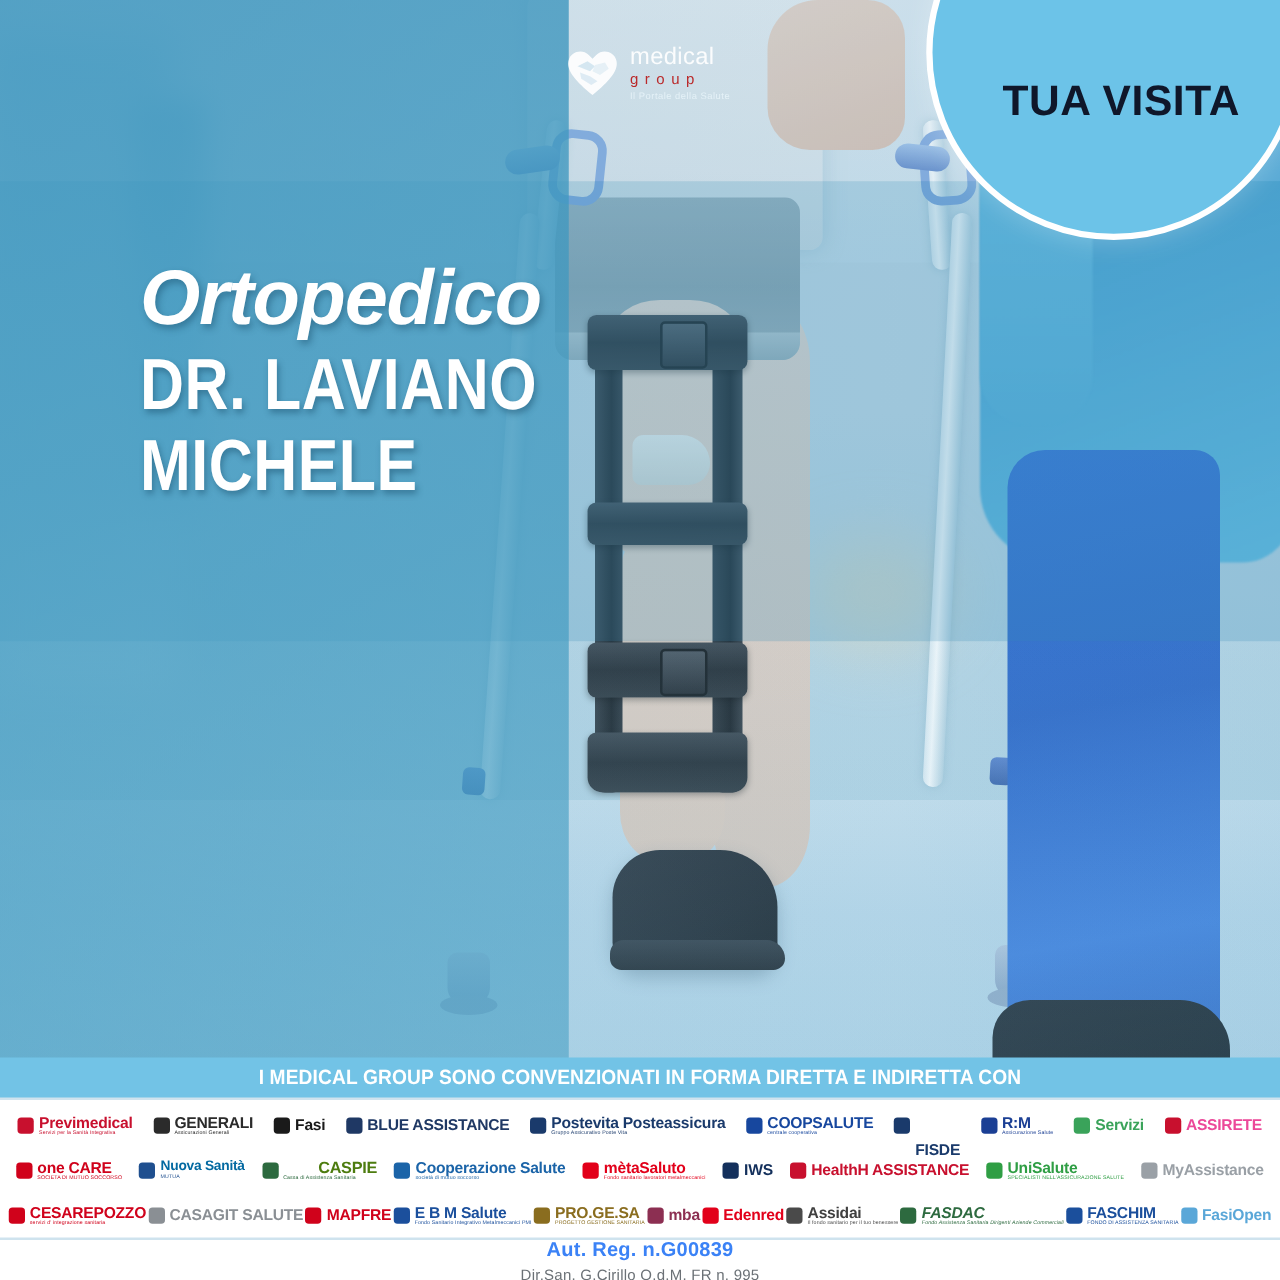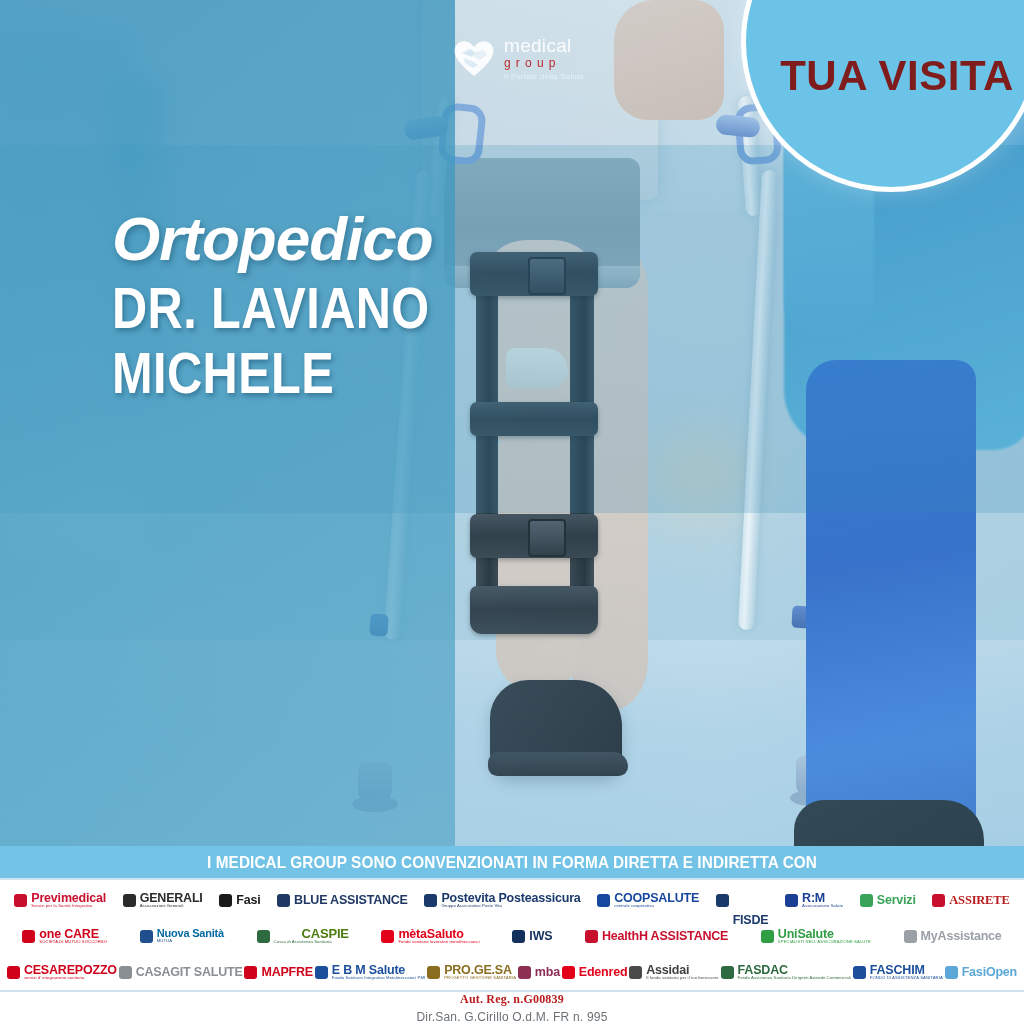--- a/index.html
+++ b/index.html
@@ -111,21 +111,21 @@
   .logo-t2{font-size:12px;color:#b91c1c;letter-spacing:5.2px;margin-top:2px;}
   .logo-t3{font-size:7.5px;color:#eaf6fb;letter-spacing:.4px;margin-top:4px;opacity:.9;}
 
   
   .badge{position:absolute;left:741px;top:-108px;width:300px;height:300px;border-radius:50%;
          background:#6cc3e8;border:5px solid #ffffff;box-sizing:border-box;
          display:flex;flex-direction:column;align-items:center;justify-content:flex-end;
          padding-bottom:88px;box-shadow:0 0 22px rgba(255,255,255,.25);}
   .badge-l1{font-size:30px;font-weight:700;color:#fff;letter-spacing:.5px;
             font-family:"Liberation Sans",sans-serif;line-height:1.06;}
-  .badge-l2{font-size:42px;font-weight:700;color:#7f1d1d;letter-spacing:.5px;line-height:1.06;margin-left:12px;}
+  .badge-l2{font-size:34px;font-weight:700;color:#0f172a;letter-spacing:.5px;line-height:1.06;margin-left:12px;}
 
   
   .headline{position:absolute;left:112px;top:208px;width:520px;}
   .h-spec{font-size:62px;font-style:italic;font-weight:700;color:#fff;letter-spacing:-1px;
           line-height:1;text-shadow:2px 3px 6px rgba(20,70,100,.45);
           font-family:"Liberation Sans",sans-serif;}
   .h-name{font-size:58px;font-weight:700;color:#fff;line-height:.95;margin-top:10px;
           letter-spacing:.5px;transform:scaleX(.84);transform-origin:left top;
           text-shadow:2px 3px 6px rgba(20,70,100,.45);
           font-family:"Liberation Sans",sans-serif;}
@@ -140,21 +140,21 @@
   .partners{position:absolute;left:0;top:880px;width:1024px;height:110px;background:#fff;
             display:flex;flex-direction:column;justify-content:space-around;padding-top:2px;box-sizing:border-box;}
   .prow{display:flex;align-items:center;justify-content:space-around;height:34px;padding:0 6px;}
   .plogo{display:flex;align-items:center;justify-content:center;height:32px;
          font-family:"Liberation Sans",sans-serif;white-space:nowrap;line-height:1;}
   .pl-sub{font-size:4.2px;letter-spacing:.1px;display:block;}
 
   
   .footer{position:absolute;left:0;top:992px;width:1024px;height:32px;background:#fff;
           text-align:center;}
-  .f1{font-size:12px;font-weight:700;color:#b91c1c;letter-spacing:.2px;font-family:Liberation Serif, serif;}
+  .f1{font-size:16px;font-weight:700;color:#3b82f6;letter-spacing:.2px;}
   .f2{font-size:12px;color:#6b7176;letter-spacing:.2px;margin-top:3px;}
 </style>
 </head>
 <body>
 
 <div id="poster">
 
   <div class="photo">
     <div class="wallband"></div>
     <div class="floor"></div>
@@ -307,21 +307,21 @@
         </div>
         <div class="plogo">
           <span style="display: inline-block; width: 13px; height: 13px; margin-right: 4px; background: rgb(58, 163, 90); border-radius: 3px; flex: 0 0 auto;"></span>
           <span style="display: inline-block; text-align: left;">
             <b style="font-size: 12.5px; color: rgb(58, 163, 90); letter-spacing: -0.2px; display: block;">Servizi</b>
           </span>
         </div>
         <div class="plogo">
           <span style="display: inline-block; width: 13px; height: 13px; margin-right: 4px; background: rgb(200, 16, 46); border-radius: 3px; flex: 0 0 auto;"></span>
           <span style="display: inline-block; text-align: left;">
-            <b style="font-size: 12.5px; color: #b91c1c; letter-spacing: -0.2px; display: block; font-family: Liberation Serif, serif;">ASSIRETE</b>
+            <b style="font-size: 12.5px; color: #ec4899; letter-spacing: -0.2px; display: block;">ASSIRETE</b>
           </span>
         </div>
       </div>
     <div class="prow">
         <div class="plogo">
           <span style="display: inline-block; width: 13px; height: 13px; margin-right: 4px; background: rgb(208, 2, 27); border-radius: 3px; flex: 0 0 auto;"></span>
           <span style="display: inline-block; text-align: left;">
             <b style="font-size: 12.5px; color: rgb(208, 2, 27); letter-spacing: -0.2px; display: block;">one CARE</b>
             <span class="pl-sub" style="color: rgb(208, 2, 27);">SOCIETA DI MUTUO SOCCORSO</span>
           </span>
@@ -334,20 +334,27 @@
           </span>
         </div>
         <div class="plogo">
           <span style="display: inline-block; width: 13px; height: 13px; margin-right: 4px; background: rgb(45, 106, 63); border-radius: 3px; flex: 0 0 auto;"></span>
           <span style="display: inline-block; text-align: left;">
             <b style="font-size: 13px; color: #4d7c0f; letter-spacing: -0.2px; display: block; margin-left: 28px;">CASPIE</b>
             <span class="pl-sub" style="color: rgb(45, 106, 63);">Cassa di Assistenza Sanitaria</span>
           </span>
         </div>
         <div class="plogo">
+          <span style="display: inline-block; width: 13px; height: 13px; margin-right: 4px; background: rgb(27, 100, 168); border-radius: 3px; flex: 0 0 auto;"></span>
+          <span style="display: inline-block; text-align: left;">
+            <b style="font-size: 12.5px; color: rgb(27, 100, 168); letter-spacing: -0.2px; display: block;">Cooperazione Salute</b>
+            <span class="pl-sub" style="color: rgb(27, 100, 168);">società di mutuo soccorso</span>
+          </span>
+        </div>
+        <div class="plogo">
           <span style="display: inline-block; width: 13px; height: 13px; margin-right: 4px; background: rgb(226, 0, 26); border-radius: 3px; flex: 0 0 auto;"></span>
           <span style="display: inline-block; text-align: left;">
             <b style="font-size: 12.5px; color: rgb(226, 0, 26); letter-spacing: -0.2px; display: block;">mètaSaluto</b>
             <span class="pl-sub" style="color: rgb(226, 0, 26);">Fondo sanitario lavoratori metalmeccanici</span>
           </span>
         </div>
         <div class="plogo">
           <span style="display: inline-block; width: 13px; height: 13px; margin-right: 4px; background: rgb(20, 48, 92); border-radius: 3px; flex: 0 0 auto;"></span>
           <span style="display: inline-block; text-align: left;">
             <b style="font-size: 12.5px; color: rgb(20, 48, 92); letter-spacing: -0.2px; display: block;">IWS</b>
@@ -421,21 +428,21 @@
         </div>
         <div class="plogo">
           <span style="display: inline-block; width: 13px; height: 13px; margin-right: 4px; background: rgb(74, 74, 74); border-radius: 3px; flex: 0 0 auto;"></span>
           <span style="display: inline-block; text-align: left;">
             <b style="font-size: 12.5px; color: #404040; letter-spacing: -0.2px; display: block;">Assidai</b>
             <span class="pl-sub" style="color: rgb(74, 74, 74);">Il fondo sanitario per il tuo benessere</span>
           </span>
         </div>
         <div class="plogo">
           <span style="display: inline-block; width: 13px; height: 13px; margin-right: 4px; background: rgb(45, 106, 63); border-radius: 3px; flex: 0 0 auto;"></span>
-          <span style="display: inline-block; text-align: left;">
+          <span style="display: inline-block; text-align: left; font-style: italic;">
             <b style="font-size: 12.5px; color: rgb(45, 106, 63); letter-spacing: -0.2px; display: block;">FASDAC</b>
             <span class="pl-sub" style="color: rgb(45, 106, 63);">Fondo Assistenza Sanitaria Dirigenti Aziende Commerciali</span>
           </span>
         </div>
         <div class="plogo">
           <span style="display: inline-block; width: 13px; height: 13px; margin-right: 4px; background: rgb(27, 79, 156); border-radius: 3px; flex: 0 0 auto;"></span>
           <span style="display: inline-block; text-align: left;">
             <b style="font-size: 12.5px; color: rgb(27, 79, 156); letter-spacing: -0.2px; display: block;">FASCHIM</b>
             <span class="pl-sub" style="color: rgb(27, 79, 156);">FONDO DI ASSISTENZA SANITARIA</span>
           </span>

